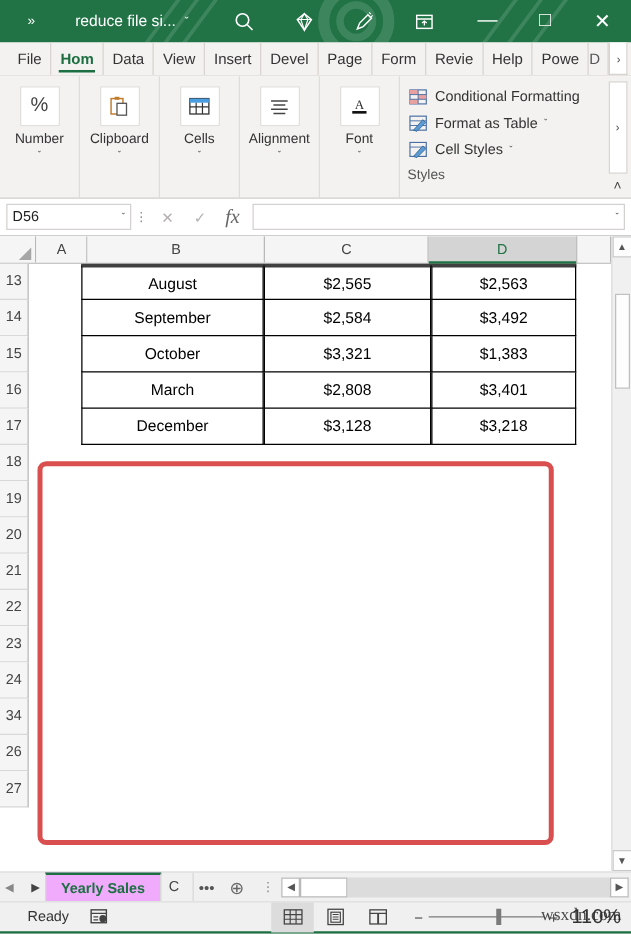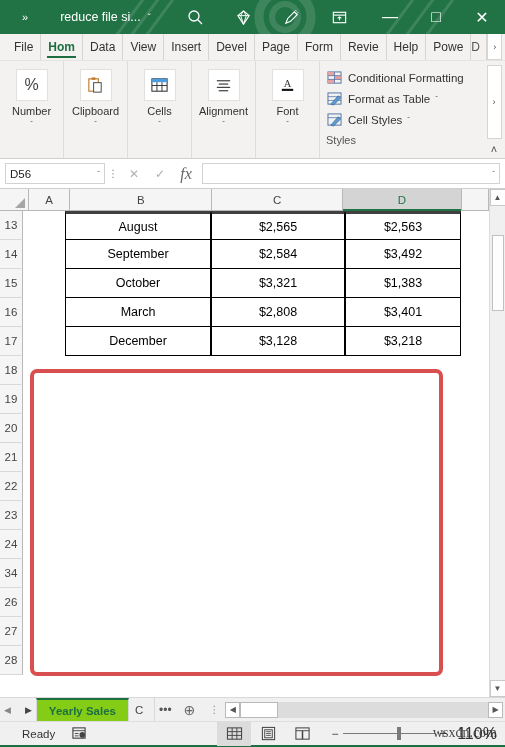--- a/index.html
+++ b/index.html
@@ -175,21 +175,21 @@
     border-top: 1px solid #d8d8d8;
   }
   .navarrows { display: flex; align-items: center; padding: 0 4px; gap: 14px; }
   .navarrows span { font-size: 9px; color: #888; }
   .navarrows span.on { color: #444; }
   .sheettab {
     display: flex; align-items: center; padding: 0 12px; font-size: 11.5px; color: #444;
     border-right: 1px solid #d8d8d8;
   }
   .sheettab.active {
-    background: #84cc16; color: #1d6f42; font-weight: bold;
+    background: #f0abfc; color: #1d6f42; font-weight: bold;
     border-top: 2px solid #1d6f42; border-right: 1px solid #d8d8d8; border-left: 1px solid #d8d8d8;
   }
   .sheettab.clipped { width: 26px; padding: 0 0 0 6px; overflow: hidden; }
   .tabdots { display: flex; align-items: center; font-size: 12px; color: #555; padding: 0 4px; }
   .addsheet { display: flex; align-items: center; padding: 0 8px; font-size: 14px; color: #666; }
   .vdots { display: flex; align-items: center; padding: 0 6px; font-size: 10px; color: #888; }
   .hscroll { flex: 1; display: flex; align-items: center; padding-right: 2px; }
   .hsbtn {
     width: 15px; height: 16px; border: 1px solid #b9b9b9; background: #fff;
     display: flex; align-items: center; justify-content: center; font-size: 8px; color: #555;
@@ -577,30 +577,20 @@
           <div class="gridrow">
             <div class="rowhead">27</div>
             <div class="cells">
               <div class="cell spacerA"></div>
               <div class="cell colB"></div>
               <div class="cell colC"></div>
               <div class="cell colD"></div>
               <div class="cell colE"></div>
             </div>
           </div>
-          <div class="gridrow">
-            <div class="rowhead">28</div>
-            <div class="cells">
-              <div class="cell spacerA"></div>
-              <div class="cell colB"></div>
-              <div class="cell colC"></div>
-              <div class="cell colD"></div>
-              <div class="cell colE"></div>
-            </div>
-          </div>
         </div>
 
       <div class="redbox" id="redbox" style="left: 30px; top: 180px; width: 413px; height: 307px; border-color: rgb(217, 79, 79);"></div>
     </div>
 
     <div class="vscroll">
       <div class="sbtn boxed">▲</div>
       <div class="vthumb"></div>
       <div style="flex:1"></div>
       <div class="sbtn boxed">▼</div>

